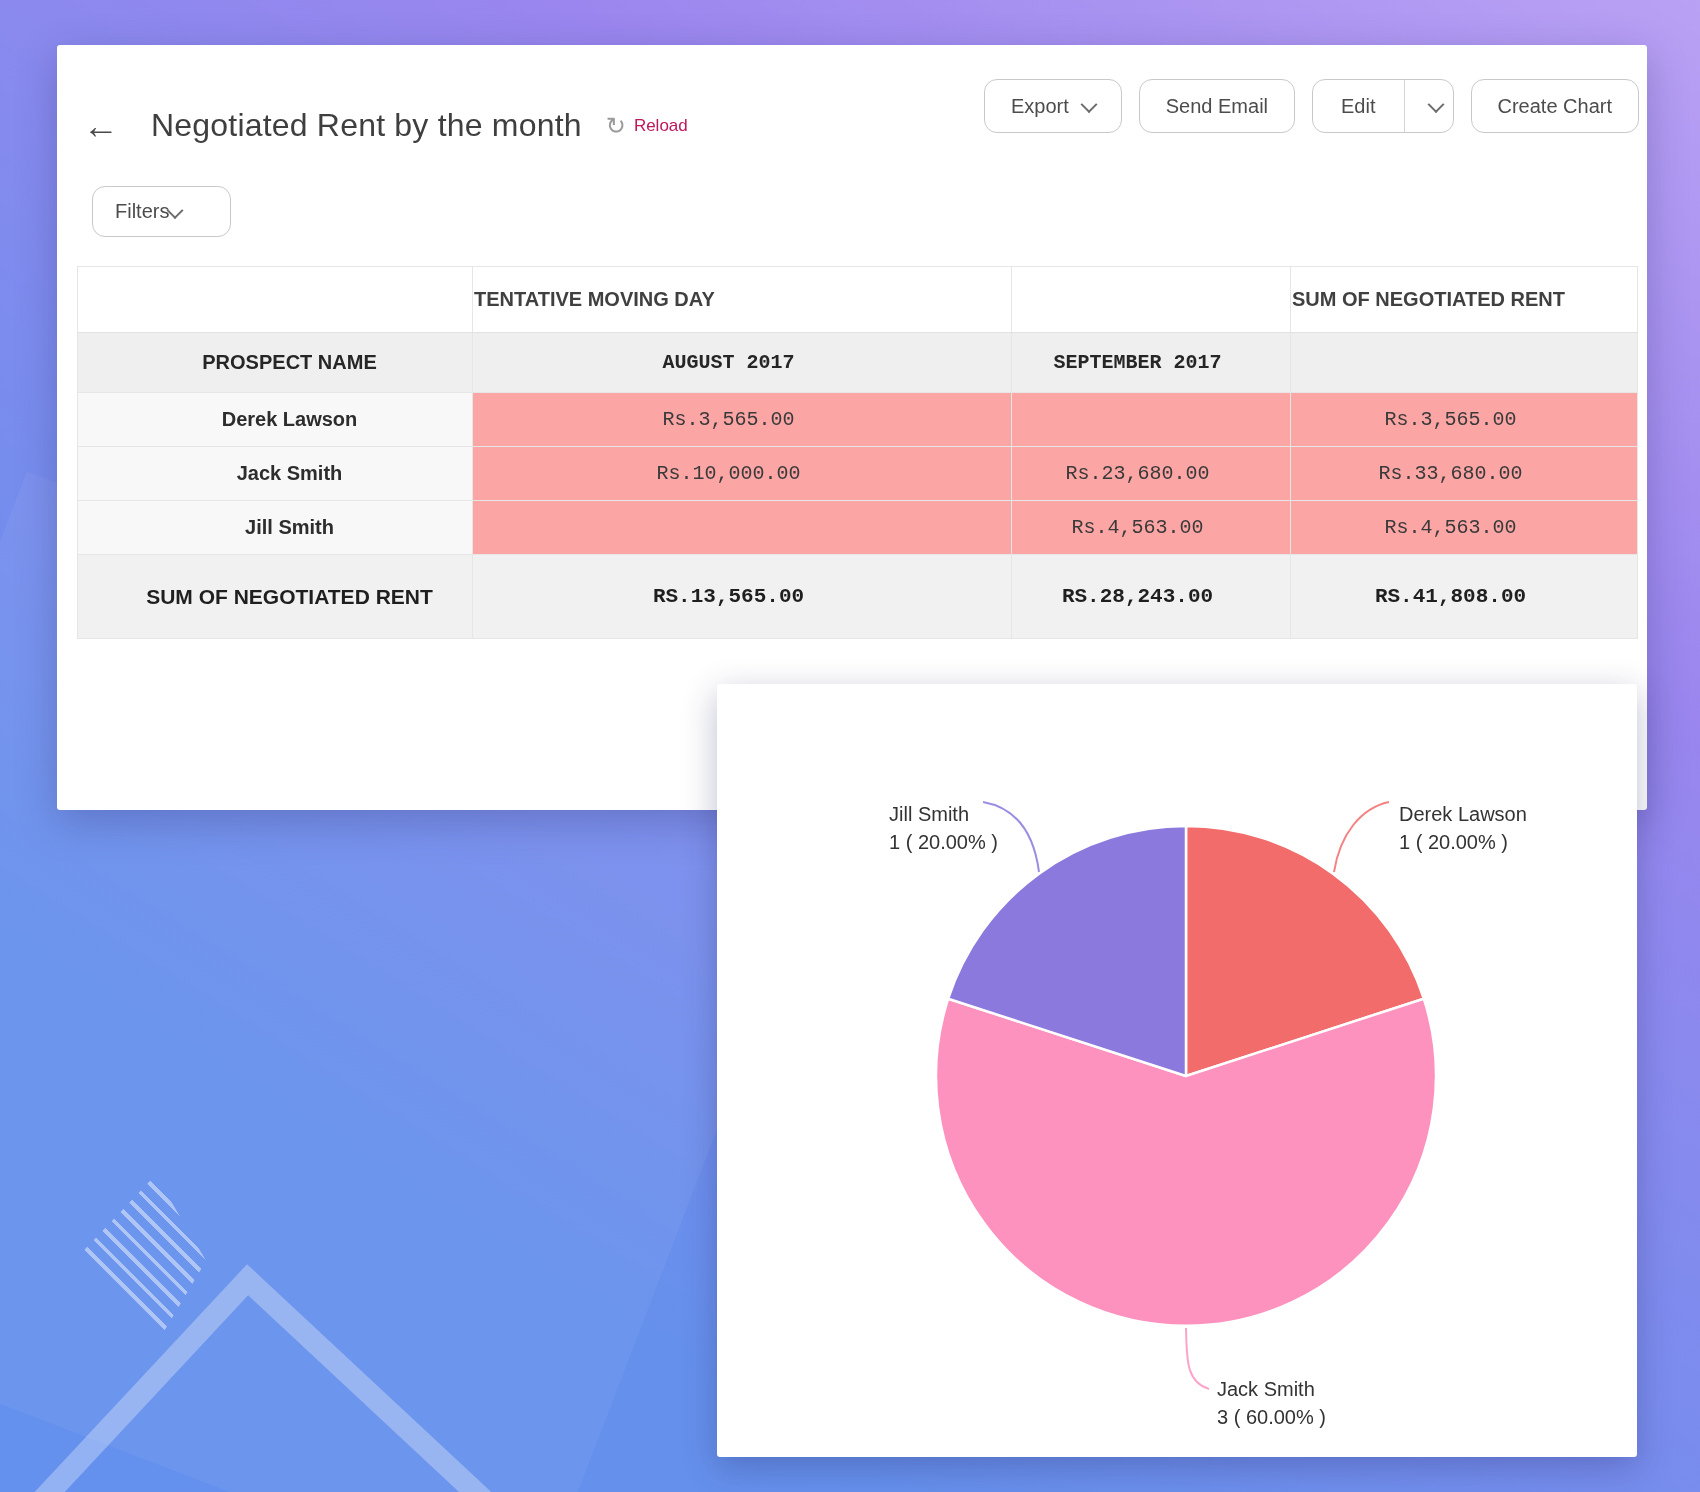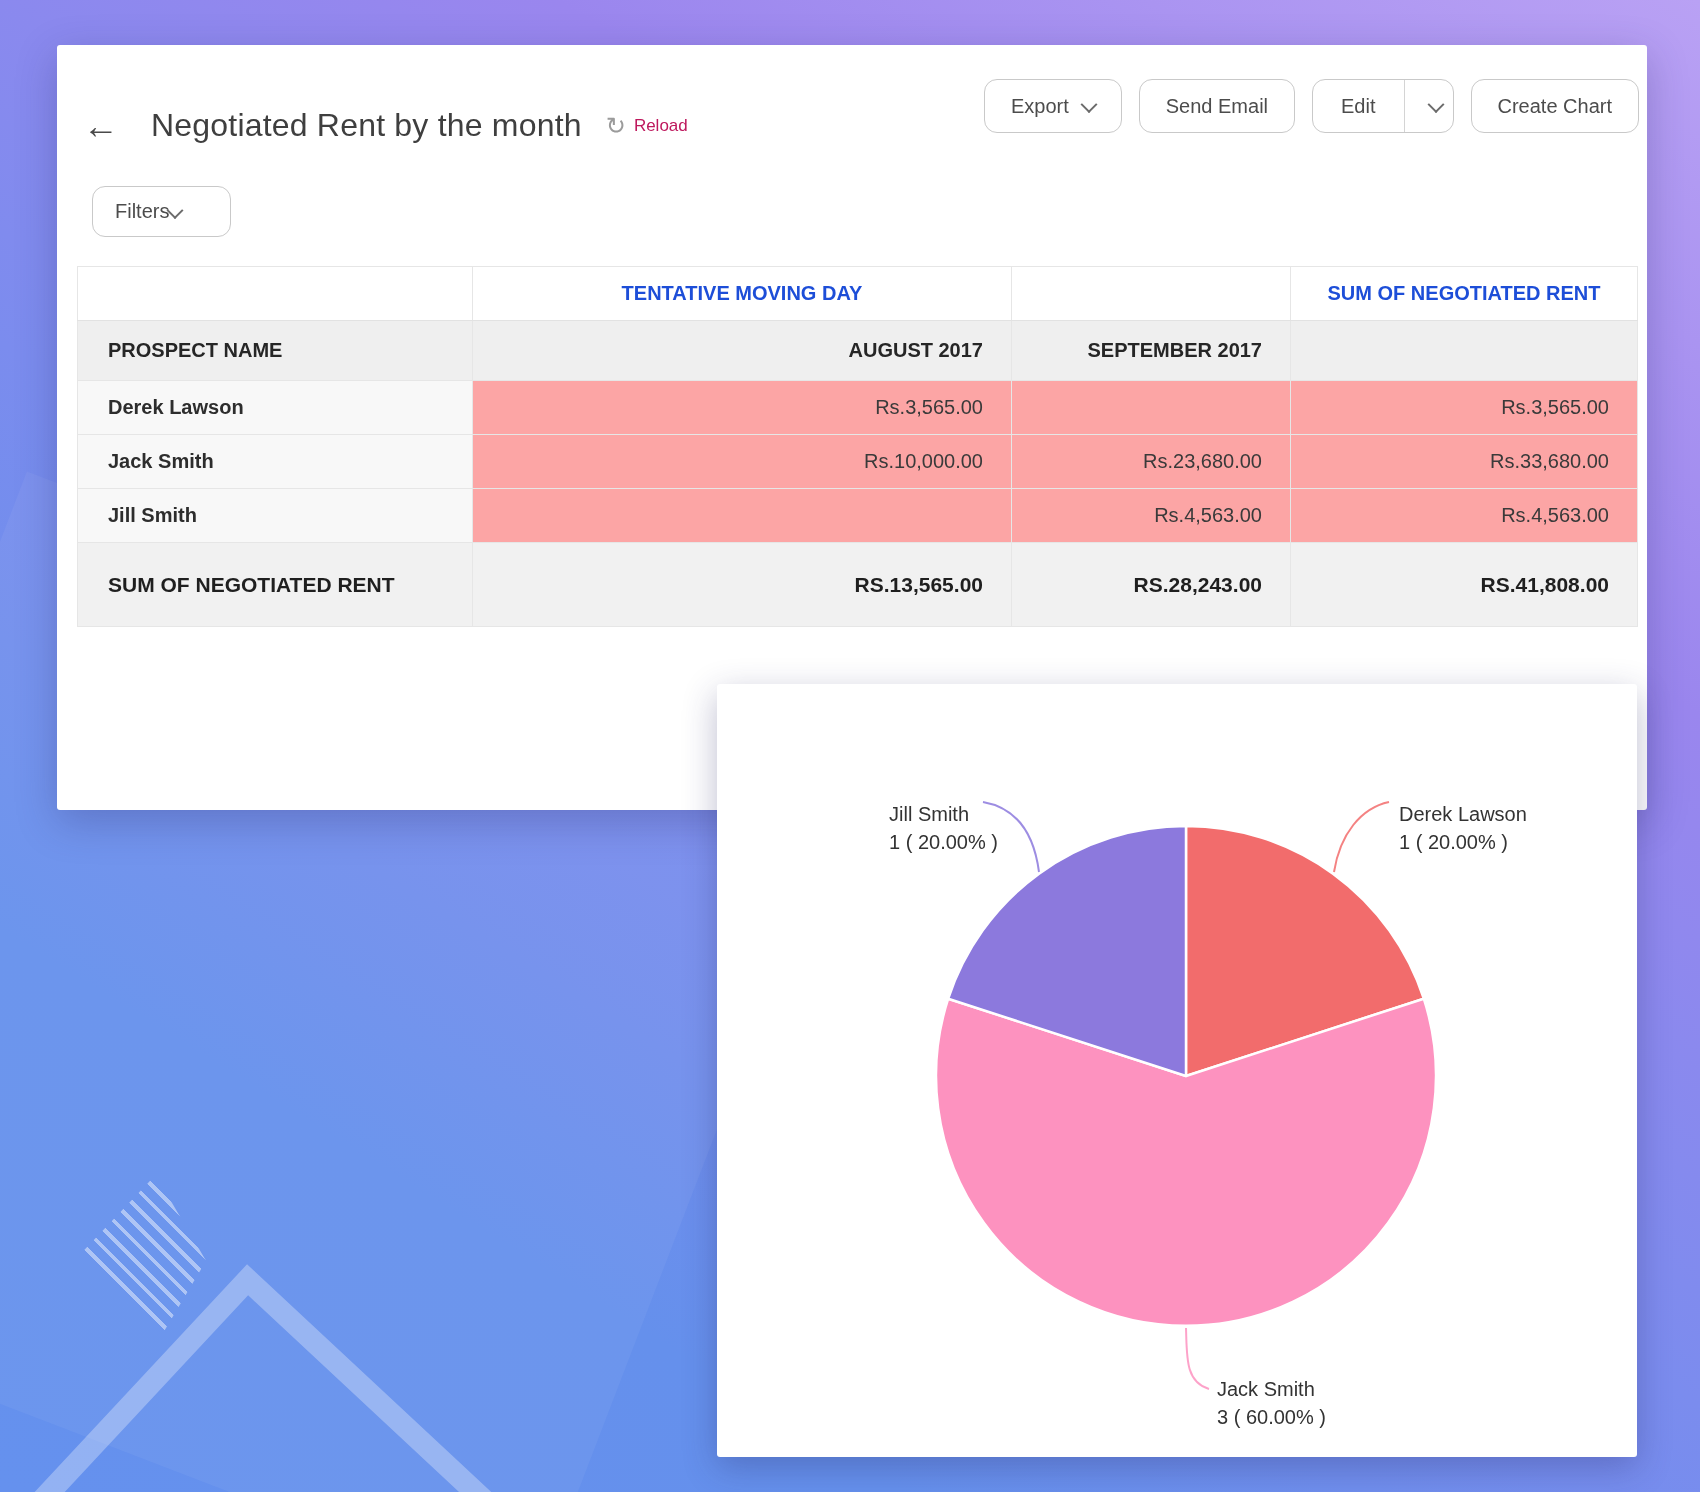--- a/index.html
+++ b/index.html
@@ -53,27 +53,27 @@
   }
   .filters-btn{ position:absolute; left:35px; top:141px; width:139px; height:51px; padding:0 22px; }
   .filters-btn .chev{ margin-left:0; }
   
   .report-table{
     position:absolute; left:20px; top:221px; width:1560px;
     border-collapse:collapse; table-layout:fixed;
     border:1px solid #e2e2e2;
   }
   .report-table td{ border:1px solid #e6e6e6; box-sizing:border-box; font-size:20px; overflow:hidden;}
-  .grp-row td{ height:54px; background:#fff; font-weight:bold; color:#1d4ed8; text-align:center; border-bottom:1px solid #e2e2e2;}
+  .grp-row td{ height:66px; background:#fff; font-weight:bold; color:#404040; text-align:left; border-bottom:1px solid #e2e2e2;}
   .hdr-row td{ height:60px; background:#efefef; font-weight:bold; color:#262626;}
   .data-row td{ height:54px; background:#fca5a5; color:#3a3a3a;}
   .data-row .name-cell{ background:#f8f8f8; font-weight:bold; color:#2d2d2d;}
   .sum-row td{ height:84px; background:#f1f1f1; font-weight:bold; color:#1f1f1f; font-size:21px; border-top:1px solid #d9d9d9;}
-  .cell-left{ text-align:left; padding-left:30px;}
-  .cell-right{ text-align:right; padding-right:28px;}
+  .cell-left{ text-align:center; padding-left:30px;}
+  .cell-right{ text-align:center; padding-right:28px;font-family:Liberation Mono, monospace;}
   
   .chart-card{
     position:absolute; left:717px; top:684px; width:920px; height:773px;
     background:#fff; border-radius:3px; box-shadow:0 10px 34px rgba(40,40,100,0.30);
     z-index:3;
   }
   .chart-card svg{ display:block; }
   .pie-label{ font-size:20px; fill:#333333; }
   .leader{ fill:none; stroke-width:2; opacity:0.85; }
   .slice{ stroke:#ffffff; stroke-width:2.5; stroke-linejoin:round; cursor:pointer;}

